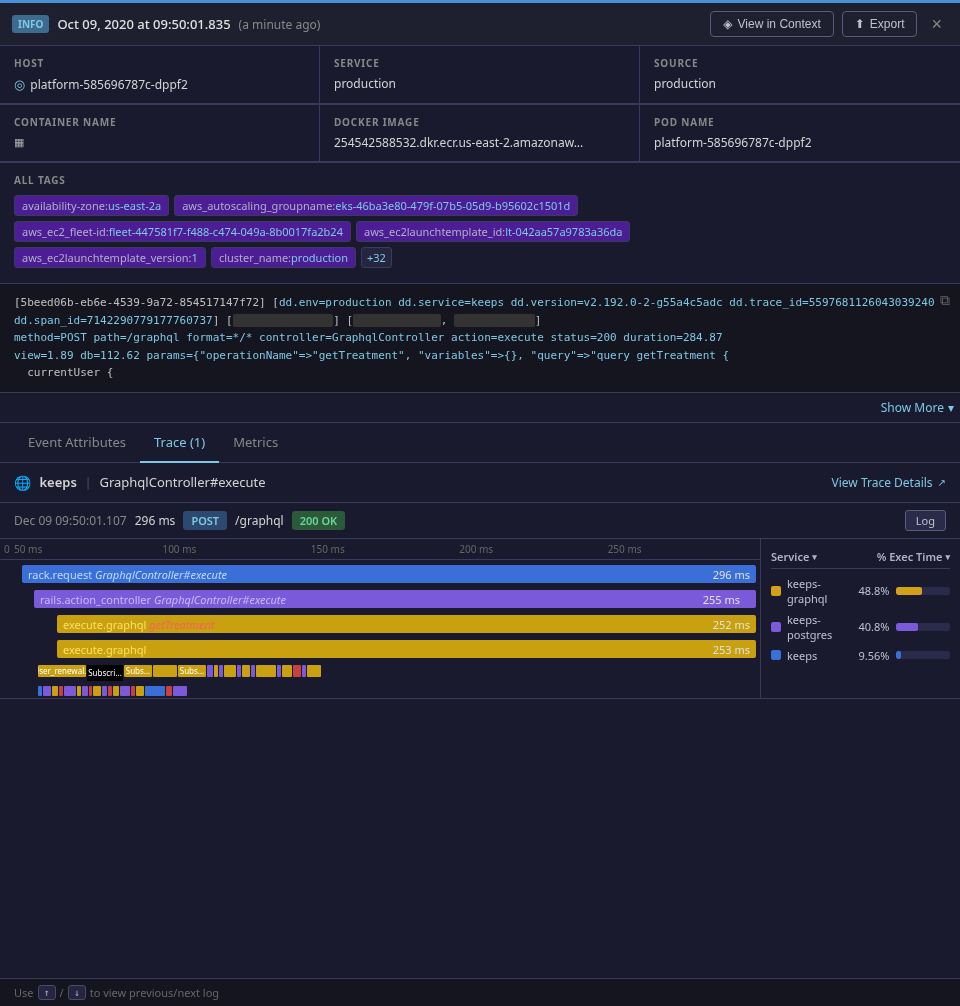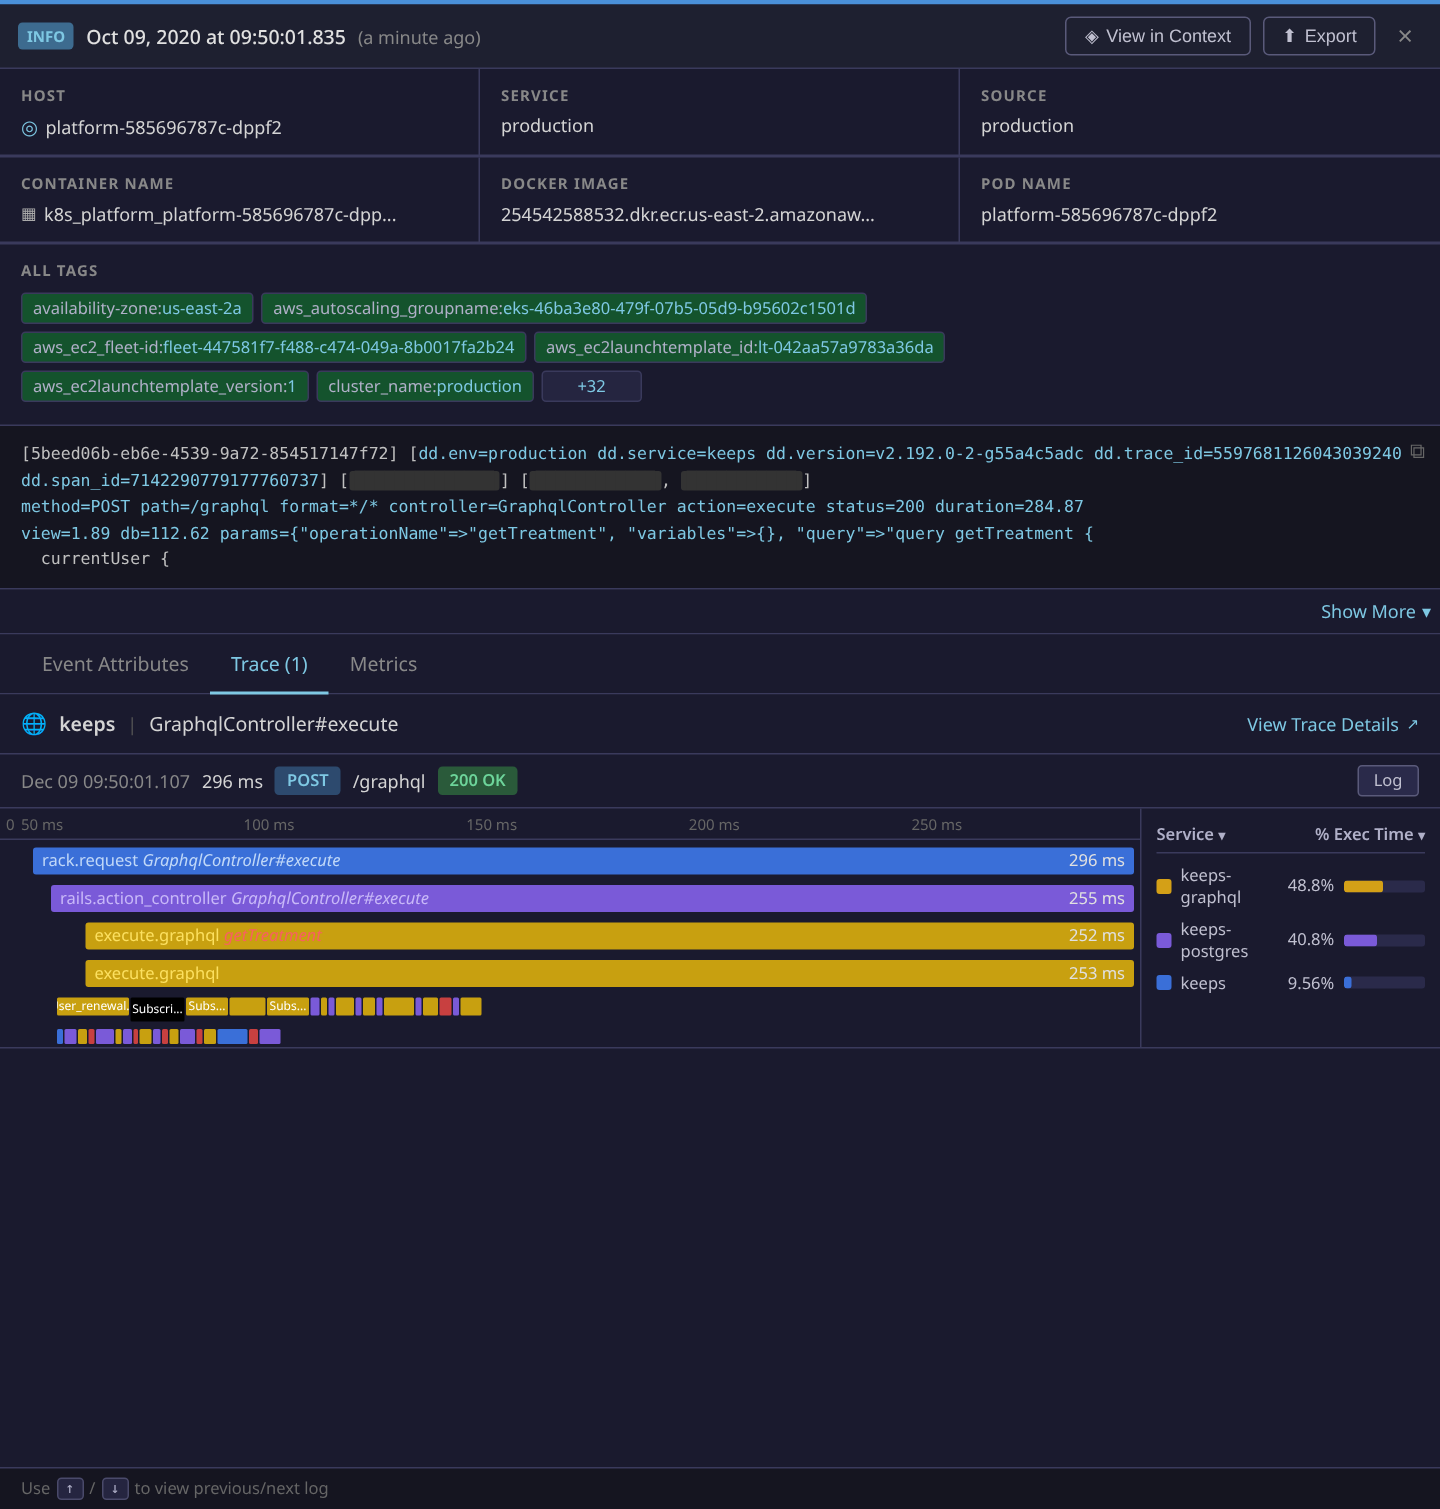--- a/index.html
+++ b/index.html
@@ -118,34 +118,34 @@
       text-transform: uppercase;
       margin-bottom: 8px;
     }
     .tags-row {
       display: flex;
       flex-wrap: wrap;
       gap: 5px;
       margin-bottom: 5px;
     }
     .tag {
-      background: #14532d;
+      background: #4c1d95;
       border: 1px solid #3a3a5c;
       border-radius: 3px;
       padding: 2px 7px;
       font-size: 11px;
       color: #b0b0c8;
     }
     .tag span.tag-key { color: #b0b0c8; }
     .tag span.tag-val { color: #7ec8e3; }
     .tag-more {
       background: #252540;
       border: 1px solid #3a3a5c;
       border-radius: 3px;
-      padding: 2px 23px;
+      padding: 2px 5px;
       font-size: 11px;
       color: #7ec8e3;
       cursor: pointer;
     }
 
     
     .log-content {
       background: #151520;
       padding: 10px 14px;
       border-bottom: 1px solid #3a3a5c;
@@ -468,21 +468,20 @@
       <span>production</span>
     </div>
   </div>
 </div>
 
 <div class="meta-grid">
   <div class="meta-cell">
     <div class="meta-label">CONTAINER NAME</div>
     <div class="meta-value">
       <span class="meta-icon-sq">▦</span>
-      <span>k8s_platform_platform-585696787c-dpp...</span>
     </div>
   </div>
   <div class="meta-cell">
     <div class="meta-label">DOCKER IMAGE</div>
     <div class="meta-value">
       <span>254542588532.dkr.ecr.us-east-2.amazonaw...</span>
     </div>
   </div>
   <div class="meta-cell" style="border-right:none">
     <div class="meta-label">POD NAME</div>
@@ -598,21 +597,21 @@
           <span class="trow-dur" style="color:#e0e0e0; font-size:11px; position:absolute; right:6px; top:50%; transform:translateY(-50%);">296 ms</span>
         </div>
       </div>
 
       <div class="trow" style="margin: 3px 4px;">
         <div style="width:12px; flex-shrink:0;"></div>
         <div class="trow-bar-container" style="position:relative; height:18px; background:#7a5ad8; border-radius:2px; width:86%;">
           <span class="trow-label" style="color:#c8b8f8; font-size:11px; position:absolute; left:6px; top:50%; transform:translateY(-50%); white-space:nowrap;">
             rails.action_controller <em style="font-style:italic;">GraphqlController#execute</em>
           </span>
-          <span class="trow-dur" style="color:#e0e0e0; font-size:11px; position:absolute; right:6px; top:50%; transform:translateY(-50%);">255 ms</span>
+          <span class="trow-dur" style="color:#e0e0e0; font-size:11px; position:absolute; right:16px; top:50%; transform:translateY(-50%);">255 ms</span>
         </div>
       </div>
 
       <div class="trow" style="margin: 3px 4px;">
         <div style="width:24px; flex-shrink:0;"></div>
         <div class="trow-bar-container" style="position:relative; height:18px; background:#c8a010; border-radius:2px; width:83%; margin-left:1.5%;">
           <span class="trow-label" style="color:#fce060; font-size:11px; position:absolute; left:6px; top:50%; transform:translateY(-50%); white-space:nowrap;">
             execute.graphql <em style="font-style:italic; color:#f86060;">getTreatment</em>
           </span>
           <span class="trow-dur" style="color:#e0e0e0; font-size:11px; position:absolute; right:6px; top:50%; transform:translateY(-50%);">252 ms</span>

